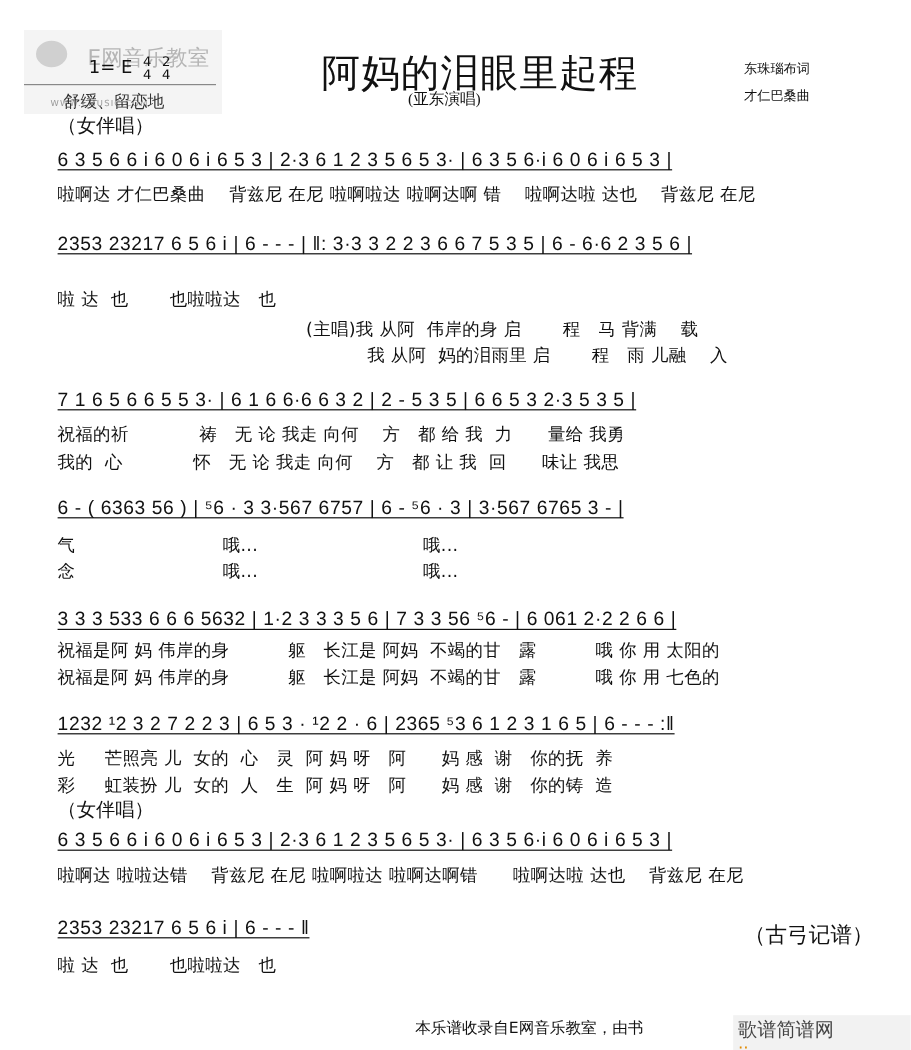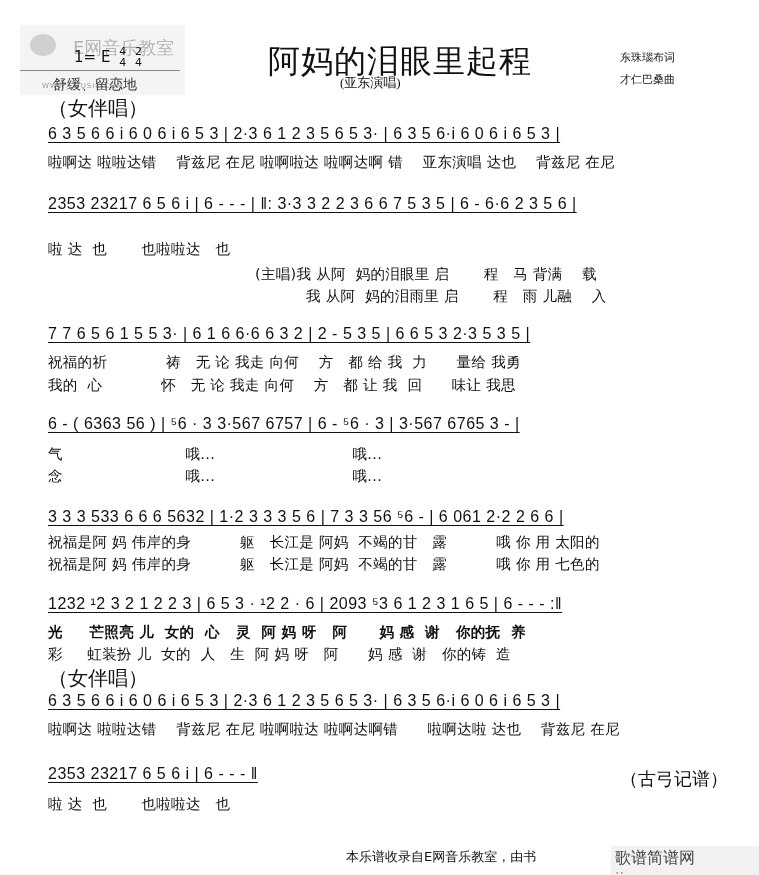--- a/index.html
+++ b/index.html
@@ -10,21 +10,21 @@
   .credit{font-family:"DejaVu Serif",serif;font-size:11px;}
   .watermark{left:20px;top:25px;width:165px;height:70px;background:#f4f4f4;}
   .wm-text{left:62px;top:36px;font-size:18px;color:#b5b5b5;margin-left:11px;}
   .wm-url{left:42px;top:82px;font-size:7px;color:#999;letter-spacing:1px;}
   .wm-logo{left:30px;top:34px;width:26px;height:22px;border-radius:50%;background:#d0d0d0;}
   .wm-line{left:20px;top:70px;width:160px;height:1px;background:#888;}
   .key{left:74px;top:46px;font-size:15px;}
   .timesig{display:inline-block;text-align:center;font-size:11px;line-height:11px;vertical-align:middle;margin-left:4px;}
   .timesig span{display:block;}
   .tempo{left:42px;top:76px;font-size:14px;color:#333;margin-left:11px;}
-  .label{font-size:20px;text-align:center;}
+  .label{font-size:16px;text-align:center;}
   .row{left:48px;font-size:16px;white-space:pre;letter-spacing:0.5px;font-family:"Liberation Sans",sans-serif;}
   .u1{text-decoration:underline;text-underline-offset:3px;}
   .lyr{left:48px;font-size:14.5px;white-space:pre;letter-spacing:0.3px;}
   .footer{left:346px;top:848px;font-size:13px;}
   .footer2{left:611px;top:846px;font-size:16px;color:#444;background:#f2f2f2;padding:2px 4px;}
   .footer2 .dom{color:#e08a00;}
   .remark{left:620px;top:767px;font-size:18px;}
 </style>
 </head>
 <body>
@@ -42,41 +42,41 @@
 </div>
 <div class="abs tempo">舒缓、留恋地</div>
 <div class="abs title">阿妈的泪眼里起程</div>
 <div class="abs subtitle">(亚东演唱)</div>
 <div class="abs credit" style="left:620px;top:50px;">东珠瑙布词</div>
 <div class="abs credit" style="left:620px;top:72px;">才仁巴桑曲</div>
 
 <div class="abs label" style="left:48px;top:95px;">（女伴唱）</div>
 
 <div class="abs row u1" style="top:125px;">6 3 5 6 6 i 6 0 6 i 6 5 3 | 2·3 6 1 2 3 5 6 5 3· | 6 3 5 6·i 6 0 6 i 6 5 3 |</div>
-<div class="abs lyr" style="top:153px;">啦啊达 啦啦达错    背兹尼 在尼 啦啊啦达 啦啊达啊 错    亚东演唱 达也    背兹尼 在尼</div>
+<div class="abs lyr" style="top:153px;">啦啊达 才仁巴桑曲    背兹尼 在尼 啦啊啦达 啦啊达啊 错    啦啊达啦 达也    背兹尼 在尼</div>
 
 <div class="abs row u1" style="top:195px;">2353 23217 6 5 6 i | 6 - - - | ‖: 3·3 3 2 2 3 6 6 7 5 3 5 | 6 - 6·6 2 3 5 6 |</div>
 <div class="abs lyr" style="top:240px;">啦 达  也       也啦啦达   也</div>
-<div class="abs lyr" style="top:265px;left:255px;">(主唱)我 从阿  妈的泪眼里 启       程   马 背满    载</div>
+<div class="abs lyr" style="top:265px;left:255px;">(主唱)我 从阿  伟岸的身 启       程   马 背满    载</div>
 <div class="abs lyr" style="top:287px;left:306px;">我 从阿  妈的泪雨里 启       程   雨 儿融    入</div>
 
-<div class="abs row u1" style="top:325px;">7 7 6 5 6 1 5 5 3· | 6 1 6 6·6 6 3 2 | 2 - 5 3 5 | 6 6 5 3 2·3 5 3 5 |</div>
+<div class="abs row u1" style="top:325px;">7 1 6 5 6 6 5 5 3· | 6 1 6 6·6 6 3 2 | 2 - 5 3 5 | 6 6 5 3 2·3 5 3 5 |</div>
 <div class="abs lyr" style="top:353px;">祝福的祈            祷   无 论 我走 向何    方   都 给 我  力      量给 我勇</div>
 <div class="abs lyr" style="top:376px;text-align:right;">我的  心            怀   无 论 我走 向何    方   都 让 我  回      味让 我思</div>
 
 <div class="abs row u1" style="top:415px;">6 - ( 6363 56 ) | ⁵6 · 3 3·567 6757 | 6 - ⁵6 · 3 | 3·567 6765 3 - |</div>
 <div class="abs lyr" style="top:445px;">气                         哦...                            哦...</div>
 <div class="abs lyr" style="top:467px;">念                         哦...                            哦...</div>
 
 <div class="abs row u1" style="top:508px;">3 3 3 533 6 6 6 5632 | 1·2 3 3 3 5 6 | 7 3 3 56 ⁵6 - | 6 061 2·2 2 6 6 |</div>
 <div class="abs lyr" style="top:533px;">祝福是阿 妈 伟岸的身          躯   长江是 阿妈  不竭的甘   露          哦 你 用 太阳的</div>
 <div class="abs lyr" style="top:555px;">祝福是阿 妈 伟岸的身          躯   长江是 阿妈  不竭的甘   露          哦 你 用 七色的</div>
 
-<div class="abs row u1" style="top:595px;">1232 ¹2 3 2 1 2 2 3 | 6 5 3 · ¹2 2 · 6 | 2093 ⁵3 6 1 2 3 1 6 5 | 6 - - - :‖</div>
-<div class="abs lyr" style="top:623px;font-weight:bold;">光     芒照亮 儿  女的  心   灵  阿 妈 呀   阿      妈 感  谢   你的抚  养</div>
+<div class="abs row u1" style="top:595px;">1232 ¹2 3 2 7 2 2 3 | 6 5 3 · ¹2 2 · 6 | 2365 ⁵3 6 1 2 3 1 6 5 | 6 - - - :‖</div>
+<div class="abs lyr" style="top:623px;">光     芒照亮 儿  女的  心   灵  阿 妈 呀   阿      妈 感  谢   你的抚  养</div>
 <div class="abs lyr" style="top:645px;">彩     虹装扮 儿  女的  人   生  阿 妈 呀   阿      妈 感  谢   你的铸  造</div>
 
 <div class="abs label" style="left:48px;top:665px;">（女伴唱）</div>
 
 <div class="abs row u1" style="top:692px;">6 3 5 6 6 i 6 0 6 i 6 5 3 | 2·3 6 1 2 3 5 6 5 3· | 6 3 5 6·i 6 0 6 i 6 5 3 |</div>
 <div class="abs lyr" style="top:720px;">啦啊达 啦啦达错    背兹尼 在尼 啦啊啦达 啦啊达啊错      啦啊达啦 达也    背兹尼 在尼</div>
 
 <div class="abs row u1" style="top:765px;">2353 23217 6 5 6 i | 6 - - - ‖</div>
 <div class="abs lyr" style="top:795px;">啦 达  也       也啦啦达   也</div>
 

